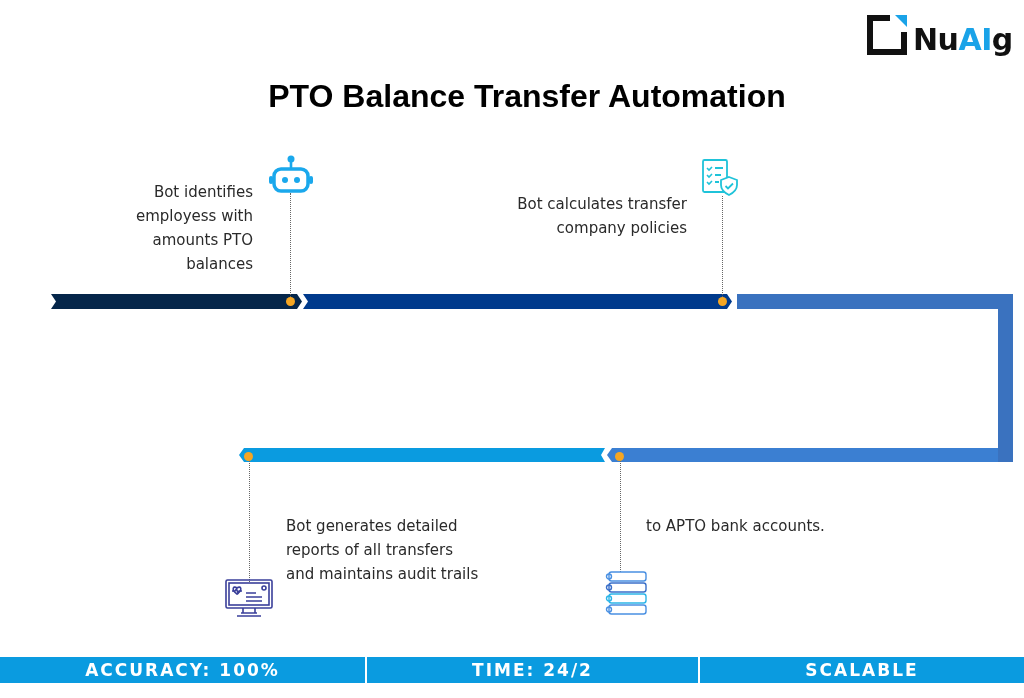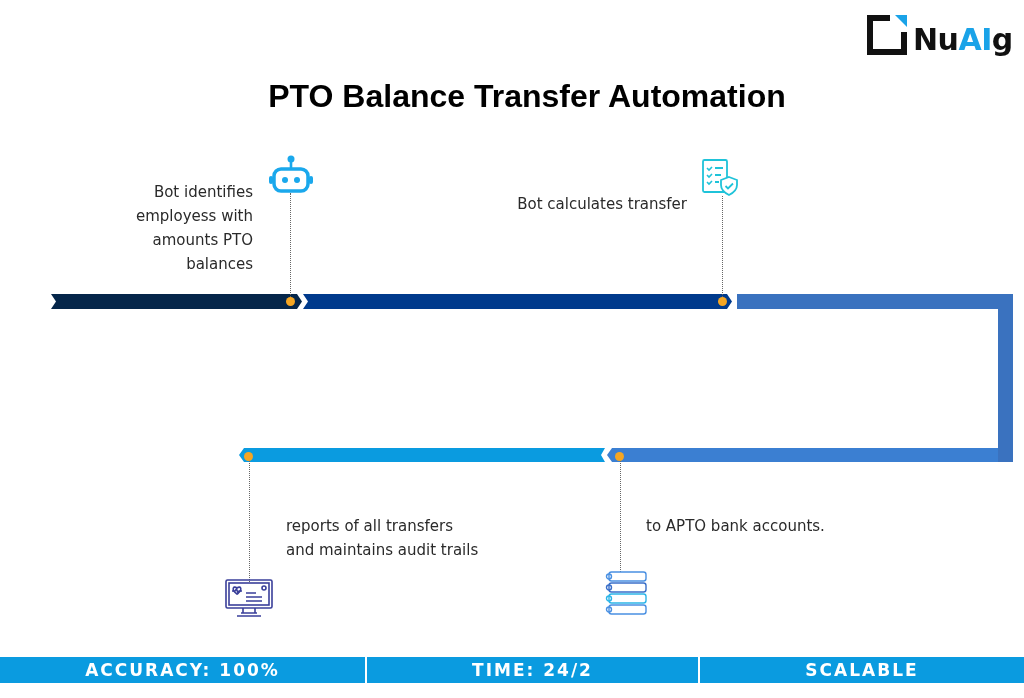--- a/index.html
+++ b/index.html
@@ -64,20 +64,21 @@
 <div class="abs dot" style="left:718px;top:297px"></div>
 <svg class="abs" style="left:701px;top:158px" width="40" height="40" viewBox="0 0 40 40">
   <rect x="2" y="2" width="24" height="32" rx="1.5" fill="none" stroke="#1fc3d9" stroke-width="1.8"></rect>
   <path d="M6 10 l2 2 l3 -3 M6 17 l2 2 l3 -3 M6 24 l2 2 l3 -3" fill="none" stroke="#1fc3d9" stroke-width="1.6"></path>
   <path d="M14 10 H22 M14 17 H20 M14 24 H18" stroke="#1fc3d9" stroke-width="1.8"></path>
   <path d="M28 19 l8 3 v5 c0 5 -4 8 -8 10 c-4 -2 -8 -5 -8 -10 v-5 z" fill="#fff" stroke="#1fc3d9" stroke-width="1.8"></path>
   <path d="M24.5 28 l2.5 2.5 l5 -5" fill="none" stroke="#1fc3d9" stroke-width="1.8"></path>
 </svg>
 <div class="abs step-text right" style="left:460px;top:192px;width:227px">
   <div>Bot calculates transfer</div>
+  <div>company policies</div>
 </div>
 
 <div class="abs vline" style="left:620px;top:458px;height:114px"></div>
 <div class="abs dot" style="left:615px;top:452px"></div>
 <svg class="abs" style="left:605px;top:570px" width="44" height="48" viewBox="0 0 44 48">
   <g fill="none" stroke-width="1.4">
     <rect x="4" y="2" width="37" height="9" rx="2.5" stroke="#4a90e2"></rect>
     <rect x="4" y="13" width="37" height="9" rx="2.5" stroke="#3a6fc9"></rect>
     <rect x="4" y="24" width="37" height="9" rx="2.5" stroke="#2cb5e8"></rect>
     <rect x="4" y="35" width="37" height="9" rx="2.5" stroke="#4a90e2"></rect>
@@ -98,20 +99,21 @@
     <rect x="2" y="2" width="46" height="28" rx="1.5"></rect>
     <rect x="5" y="5" width="40" height="22"></rect>
     <path d="M19 30 V35 M31 30 V35 M13 38 H37 M17 35 H33"></path>
     <path d="M13 16 c-6 -4 -4 -9 0 -6 c4 -3 6 2 0 6 z"></path>
     <path d="M8 13 h3 l1.5 -2 l1.5 4 l1 -2 h3"></path>
     <path d="M22 15 H32 M22 19 H38 M22 23 H38"></path>
     <circle cx="40" cy="10" r="2"></circle>
   </g>
 </svg>
 <div class="abs step-text" style="left:286px;top:514px;width:260px">
+  <div>Bot generates detailed</div>
   <div>reports of all transfers</div>
   <div>and maintains audit trails</div>
 </div>
 
 <div class="abs footer-cell" style="left:0;width:365px">
     <span>ACCURACY: 100%</span>
   </div>
 <div class="abs footer-cell" style="left:367px;width:331px">
     <span>TIME: 24/2</span>
   </div>

